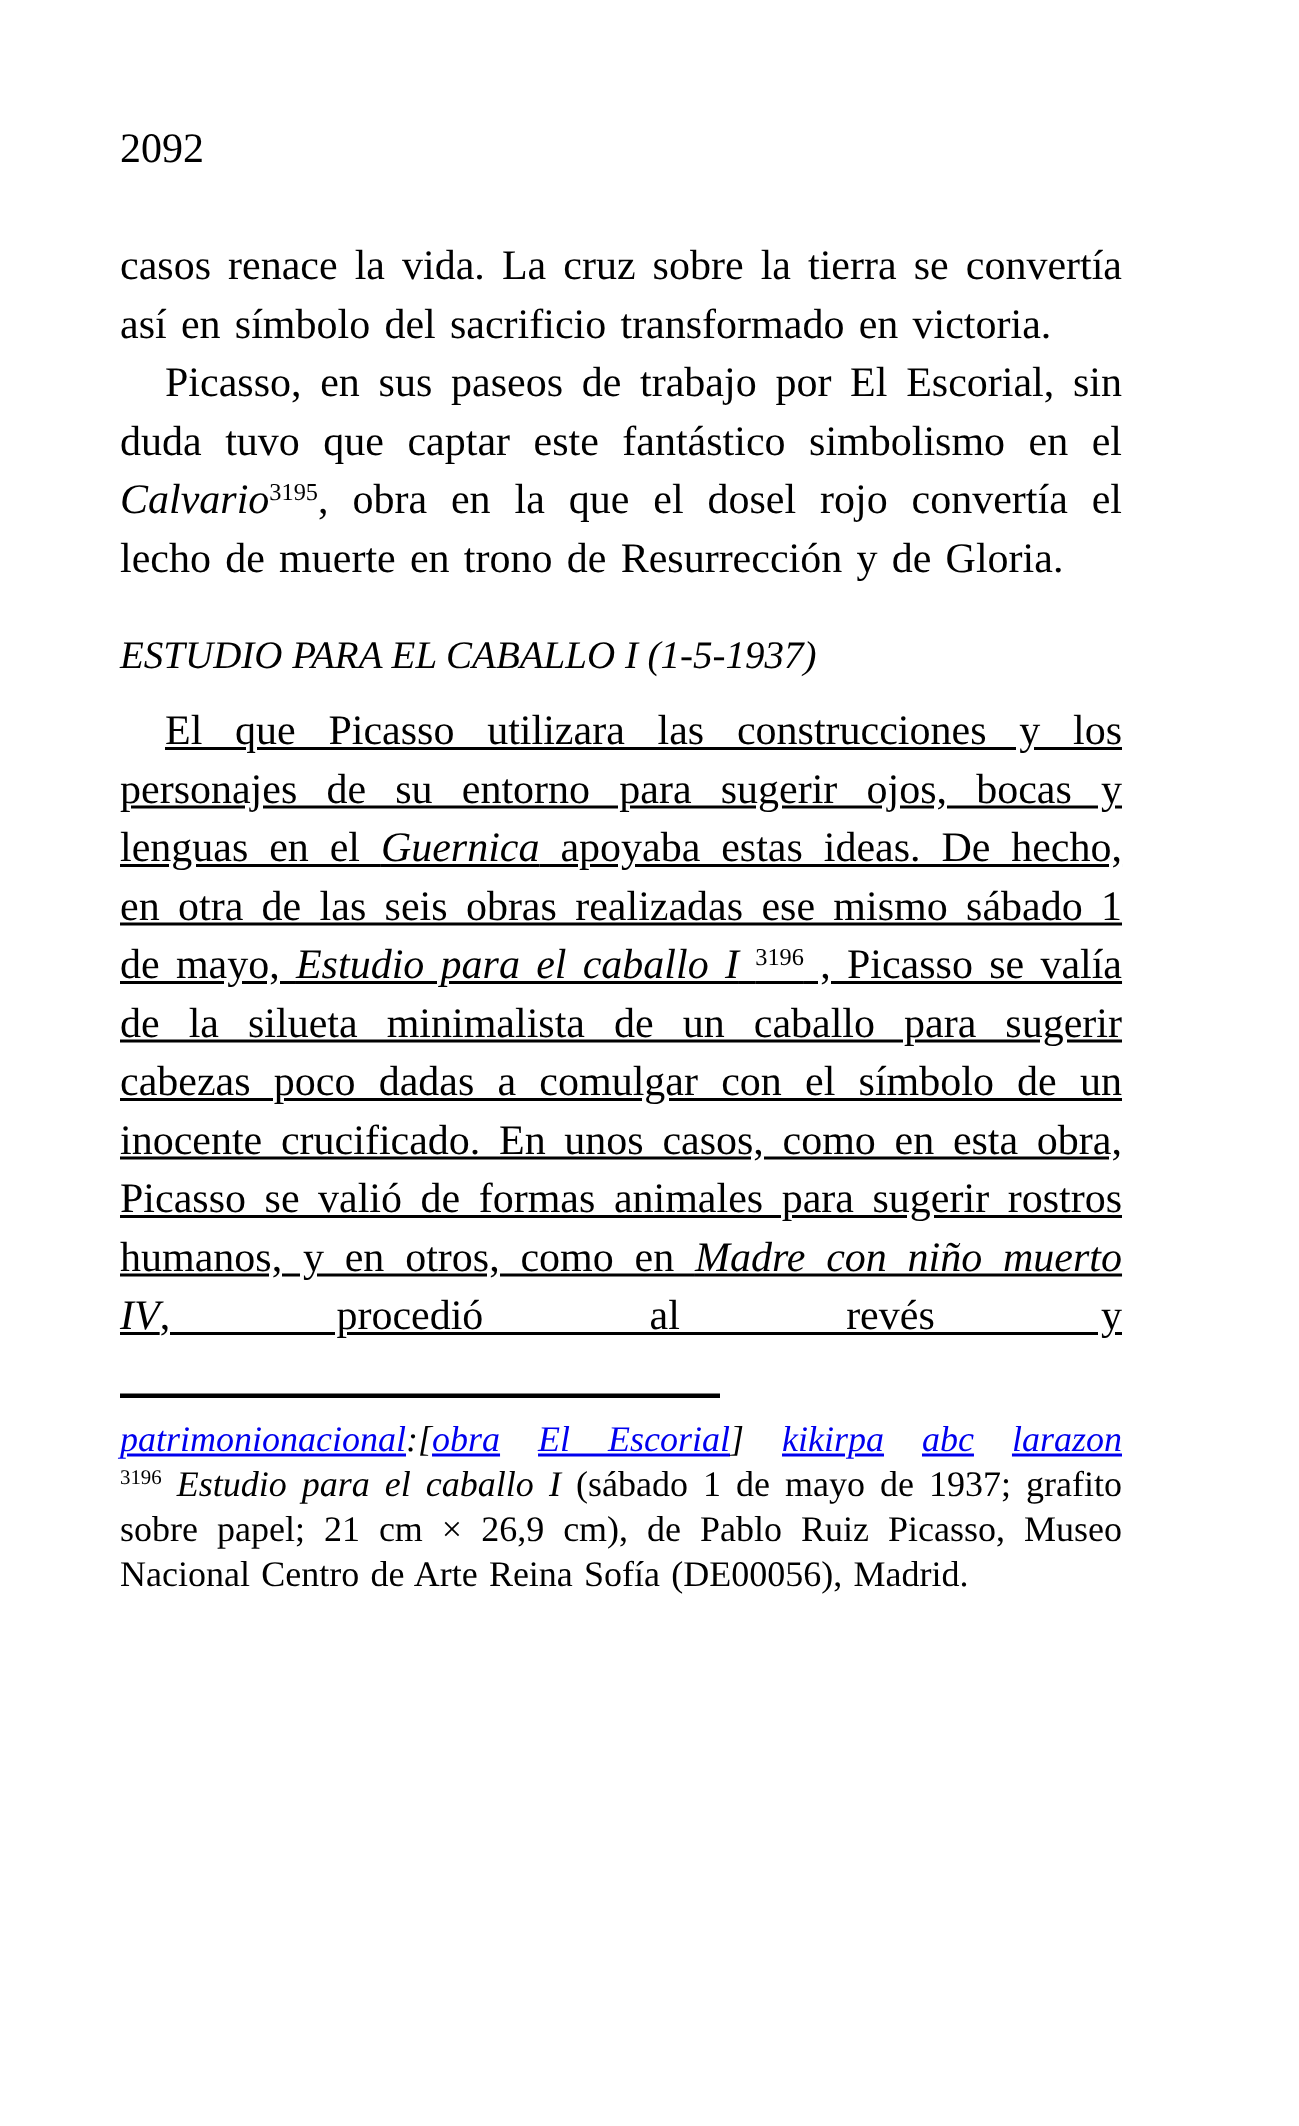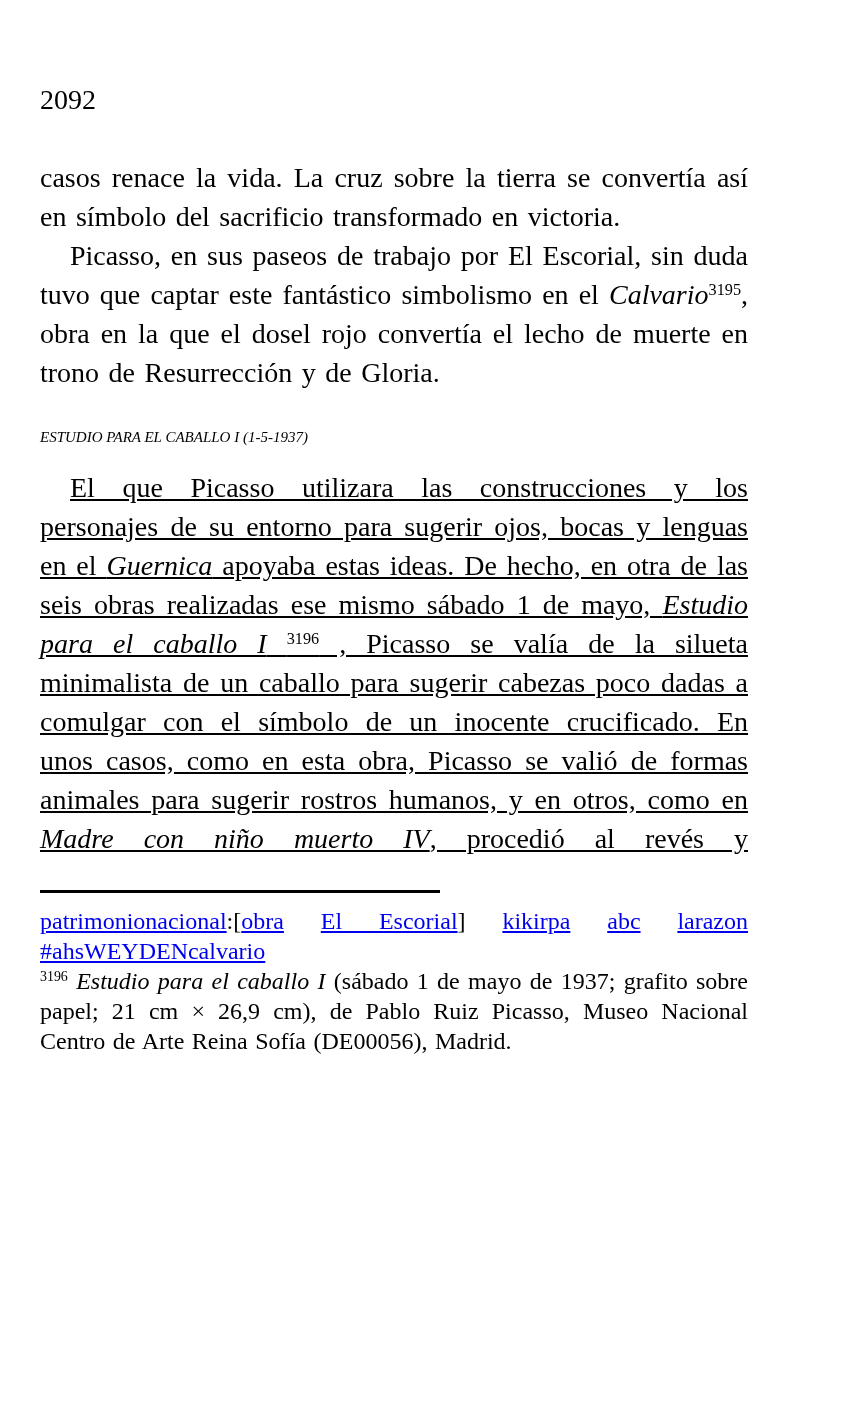--- a/index.html
+++ b/index.html
@@ -5,42 +5,42 @@
   :root { --link-color: #0000ee; --text-color: #000000; }
   * { box-sizing: border-box; }
   html, body {
     margin: 0; padding: 0;
     width: 866px; height: 1417px;
     background: #ffffff;
     overflow: hidden;
   }
   .page {
     width: 866px; height: 1417px;
-    padding: 80px 118px 0 40px;
+    padding: 80px 118px 0 80px;
     font-family: "Liberation Serif", "DejaVu Serif", serif;
     color: var(--text-color);
   }
   .pagenum {
     font-size: 28px;
     line-height: 40px;
     margin-bottom: 38px;
   }
   .body-text p {
     margin: 0;
     font-size: 28px;
     line-height: 39px;
     text-align: justify;
     word-spacing: 2.5px;
   }
   .indent { text-indent: 30px; }
   .last-justify { text-align-last: justify; text-decoration: underline; }
   .section-heading {
     font-style: italic;
     font-weight: normal;
-    font-size: 15px;
+    font-size: 26px;
     line-height: 30px;
     margin: 30px 0 16px 0;
   }
   .it { font-style: italic; }
   .sup {
     font-size: 58%;
     position: relative;
     top: -0.55em;
     line-height: 0;
   }
@@ -50,21 +50,21 @@
     width: 400px;
     margin: 32px 0 13px 0;
   }
   .footnotes p {
     margin: 0;
     font-size: 24px;
     line-height: 30px;
     text-align: justify;
     word-spacing: 1.5px;
   }
-  .fn-links { text-align-last: justify; }
+  .fn-links { text-align-last: justify; font-style: italic; }
   .lnk {
     color: var(--link-color);
     text-decoration: underline;
     cursor: pointer;
   }
 </style>
 </head>
 <body>
 
 <div class="page">
@@ -80,21 +80,20 @@
 
     <p class="indent last-justify"><span>El que Picasso utilizara las construcciones y los personajes de su entorno para sugerir ojos, bocas y lenguas en el </span><span class="it">Guernica</span><span> apoyaba estas ideas. De hecho, en otra de las seis obras realizadas ese mismo sábado 1 de mayo, </span><span class="it">Estudio para el caballo I</span><span> </span><span class="sup">3196</span><span> , Picasso se valía de la silueta minimalista de un caballo para sugerir cabezas poco dadas a comulgar con el símbolo de un inocente crucificado. En unos casos, como en esta obra, Picasso se valió de formas animales para sugerir rostros humanos, y en otros, como en </span><span class="it">Madre con niño muerto IV</span><span>, procedió al revés y</span></p>
   </div>
 
   <hr class="separator">
 
   <div class="footnotes">
 
     <div>
       <p class="fn-links"><a class="lnk">patrimonionacional</a><span>:[</span><a class="lnk">obra</a><span> </span><a class="lnk">El Escorial</a><span>] </span><a class="lnk">kikirpa</a><span> </span><a class="lnk">abc</a><span> </span><a class="lnk">larazon</a></p>
-      <p><a class="lnk">#ahsWEYDENcalvario</a></p>
     </div>
 
     <div>
       <p><span class="sup">3196</span><span> </span><span class="it">Estudio para el caballo I</span><span> (sábado 1 de mayo de 1937; grafito sobre papel; 21 cm × 26,9 cm), de Pablo Ruiz Picasso, Museo Nacional Centro de Arte Reina Sofía (DE00056), Madrid.</span></p>
     </div>
 
   </div>
 </div>
 
 </body></html>

